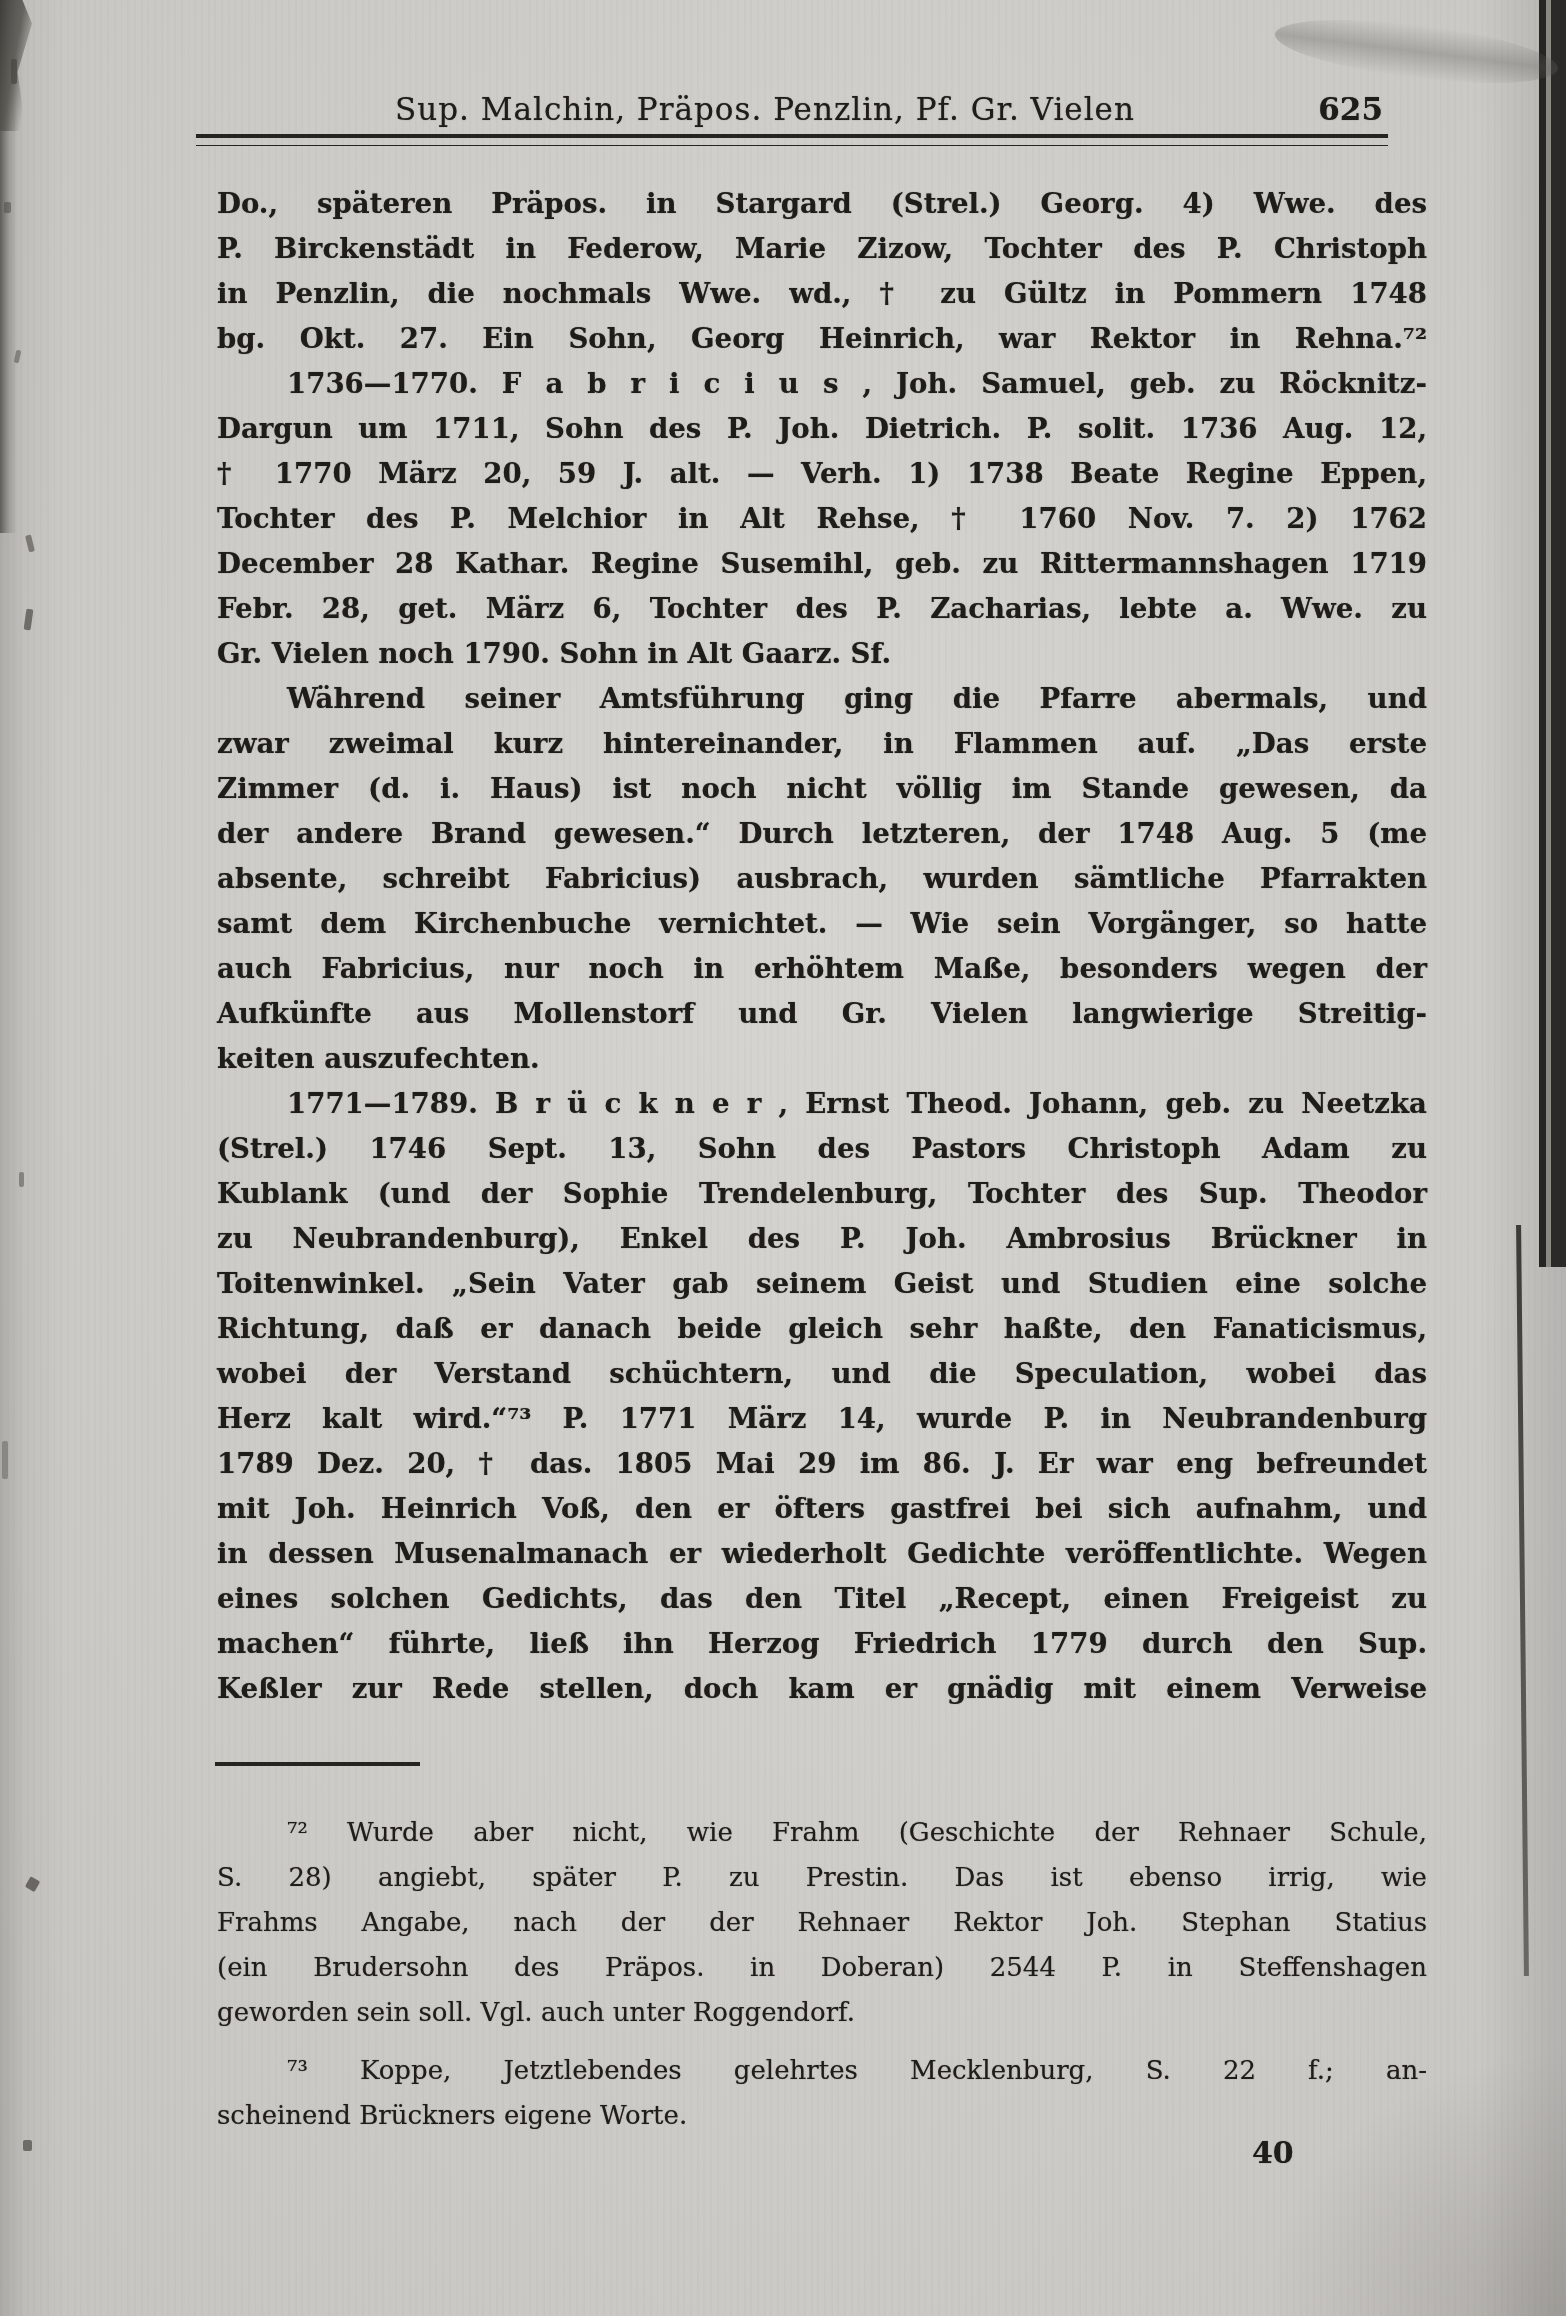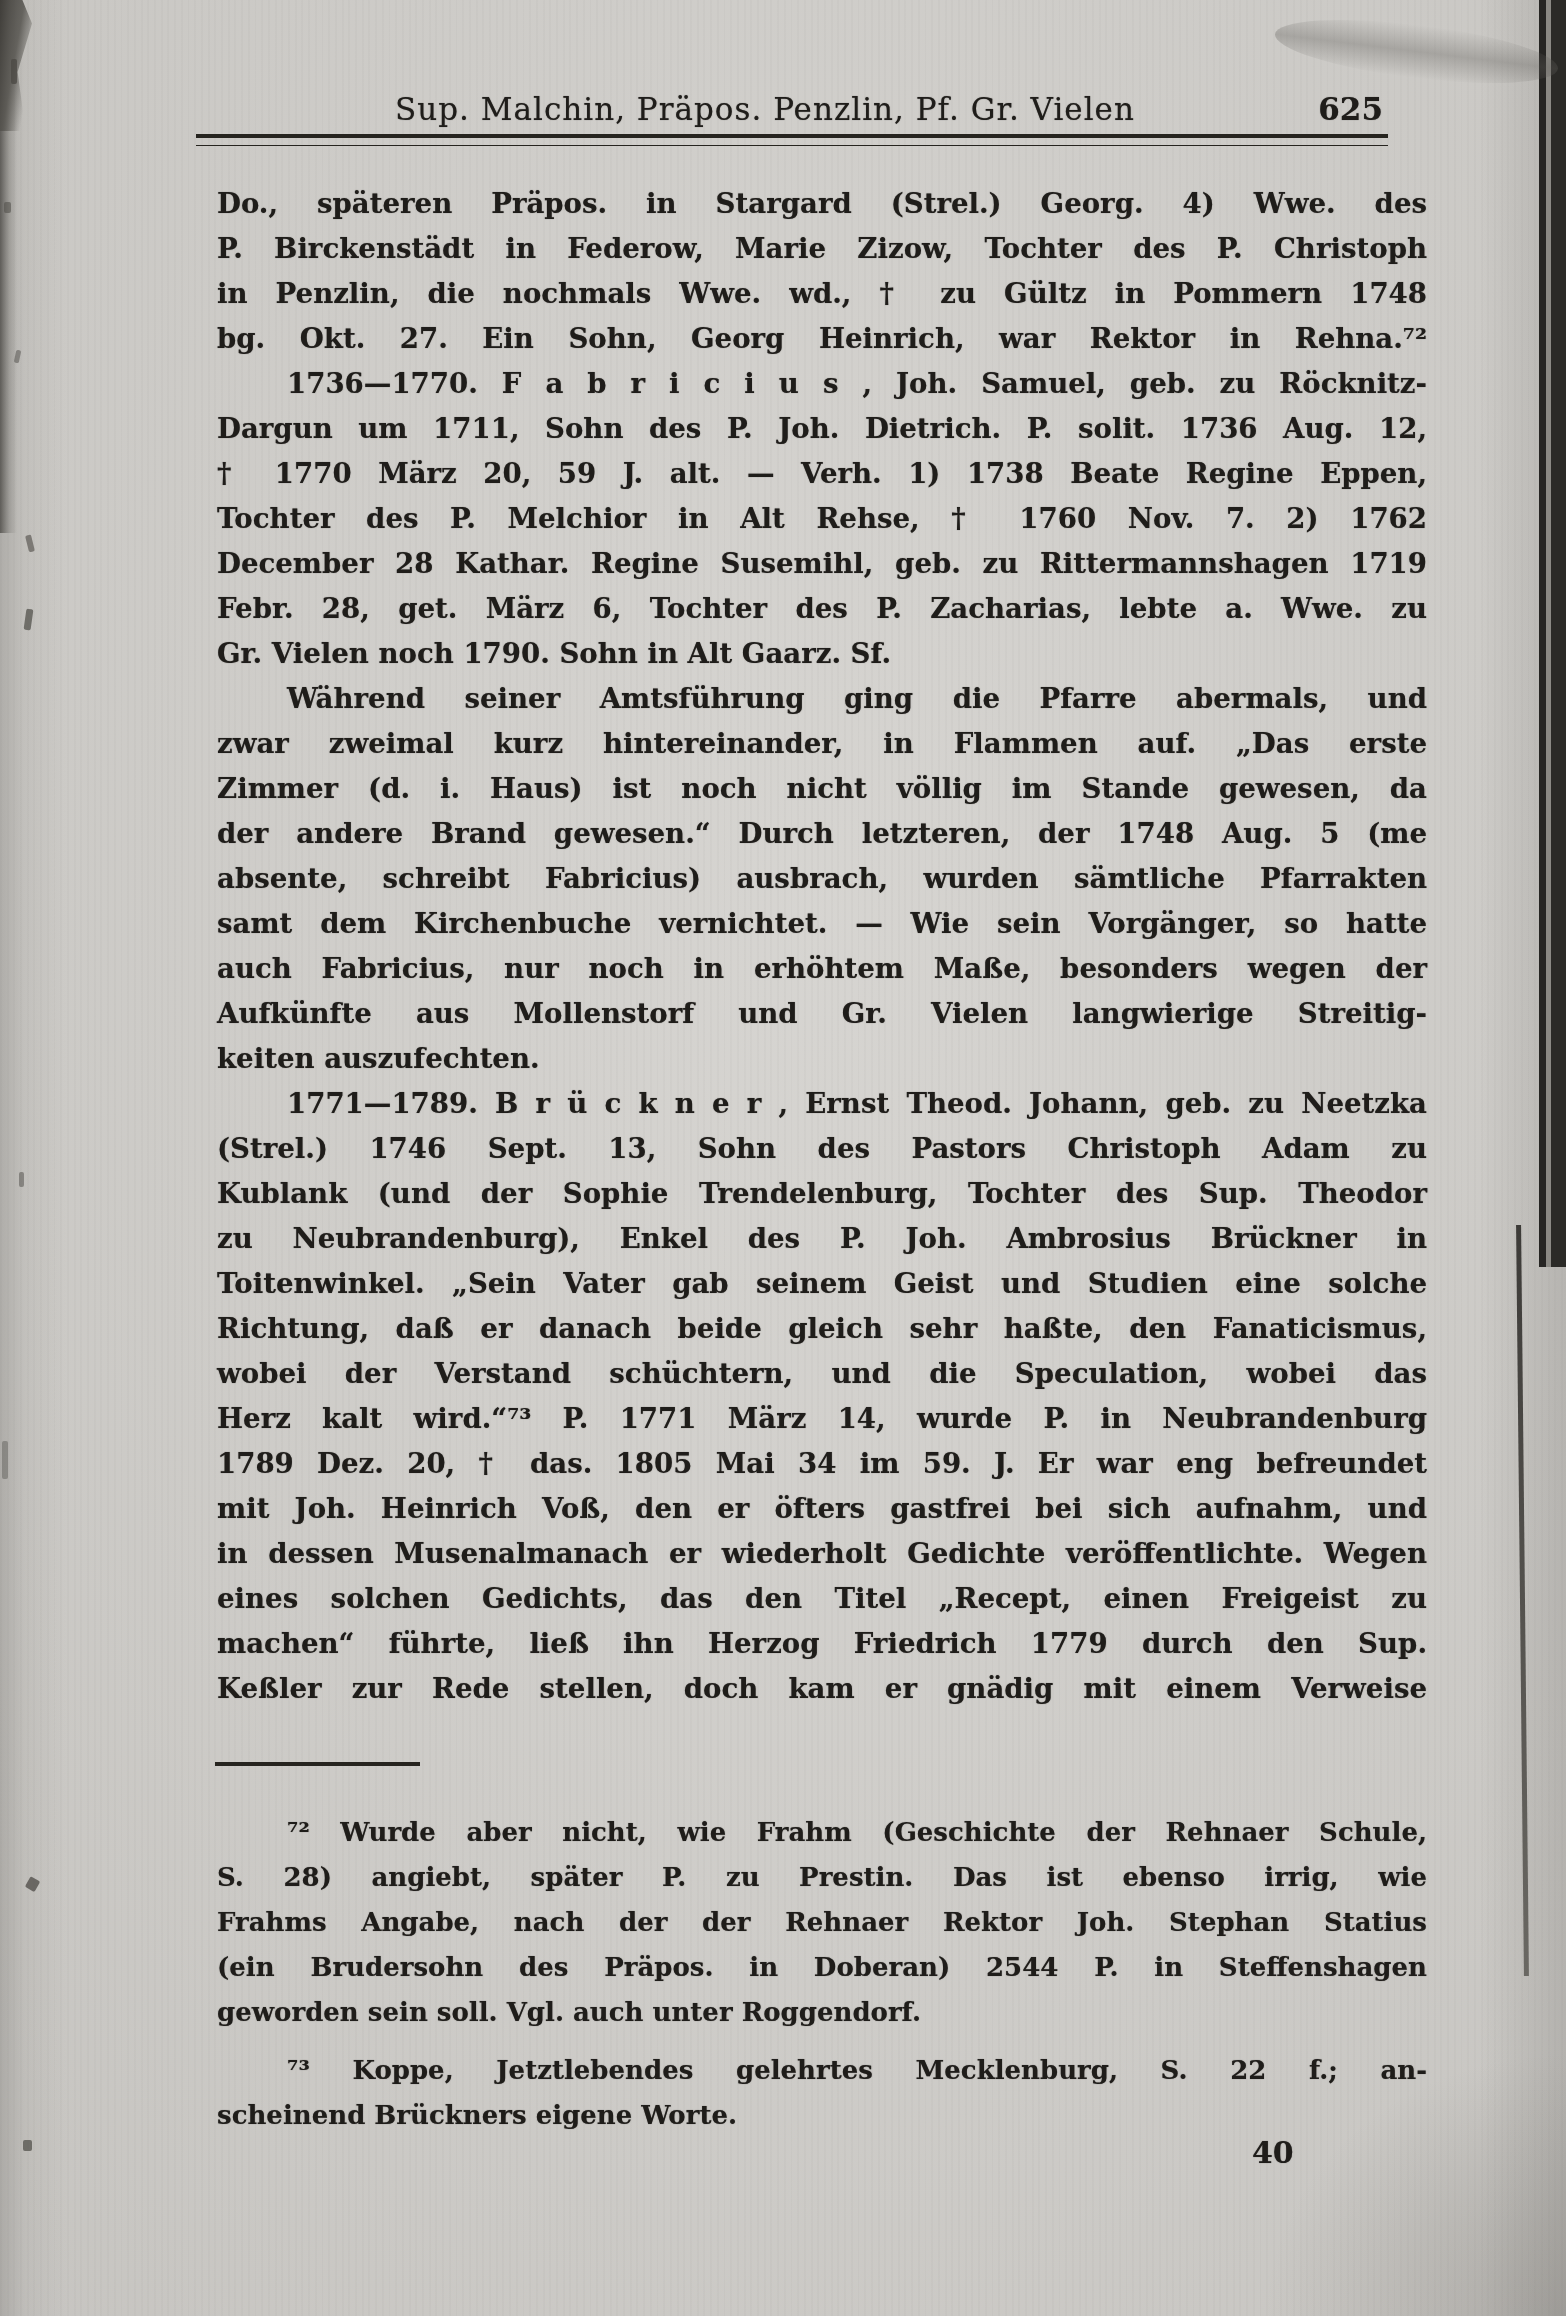--- a/index.html
+++ b/index.html
@@ -48,21 +48,21 @@
   }
   .line.noj{text-align-last:left;}
   .line.indent{text-indent:70px;}
   
   .footnote-separator{
     position:absolute; left:215px; top:1762px; width:205px; height:3.8px;
     background:#26241f;
   }
   .footnotes{
     position:absolute; left:217px; top:1810px; width:1210px;
-    font-size:26px; font-weight:bold; line-height:45px;
+    font-size:26px; font-weight:normal; line-height:45px;
     text-shadow:0 0 1px rgba(32,30,27,0.55);
   }
   .footnote + .footnote{margin-top:13px;}
   .signature-number{
     position:absolute; left:1252px; top:2135px;
     font-size:30px; font-weight:bold;
     text-shadow:0 0 1px rgba(32,30,27,0.6);
   }
   
   .binding-edge-left{
@@ -152,21 +152,21 @@
       </div>
       <div class="para">
         <div class="line indent">1771—1789. B r ü c k n e r ,  Ernst Theod. Johann, geb. zu Neetzka</div>
         <div class="line">(Strel.) 1746 Sept. 13, Sohn des Pastors Christoph Adam zu</div>
         <div class="line">Kublank (und der Sophie Trendelenburg, Tochter des Sup. Theodor</div>
         <div class="line">zu Neubrandenburg), Enkel des P. Joh. Ambrosius Brückner in</div>
         <div class="line">Toitenwinkel. „Sein Vater gab seinem Geist und Studien eine solche</div>
         <div class="line">Richtung, daß er danach beide gleich sehr haßte, den Fanaticismus,</div>
         <div class="line">wobei der Verstand schüchtern, und die Speculation, wobei das</div>
         <div class="line">Herz kalt wird.“⁷³ P. 1771 März 14, wurde P. in Neubrandenburg</div>
-        <div class="line">1789 Dez. 20, † das. 1805 Mai 34 im 59. J. Er war eng befreundet</div>
+        <div class="line">1789 Dez. 20, † das. 1805 Mai 29 im 86. J. Er war eng befreundet</div>
         <div class="line">mit Joh. Heinrich Voß, den er öfters gastfrei bei sich aufnahm, und</div>
         <div class="line">in dessen Musenalmanach er wiederholt Gedichte veröffentlichte. Wegen</div>
         <div class="line">eines solchen Gedichts, das den Titel „Recept, einen Freigeist zu</div>
         <div class="line">machen“ führte, ließ ihn Herzog Friedrich 1779 durch den Sup.</div>
         <div class="line">Keßler zur Rede stellen, doch kam er gnädig mit einem Verweise</div>
       </div>
     </div>
 
   <div class="footnote-separator"></div>
   <div class="footnotes">

